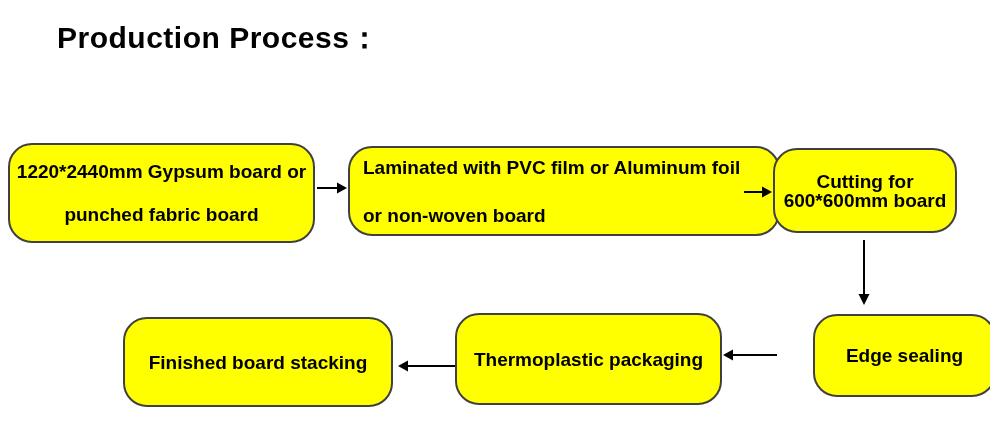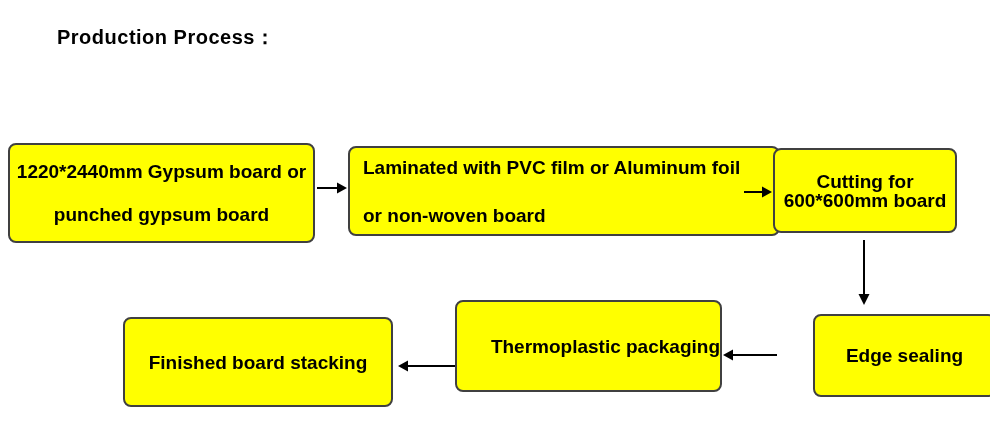--- a/index.html
+++ b/index.html
@@ -17,65 +17,64 @@
     height: 427px;
     background: var(--background);
     font-family: "Liberation Sans", sans-serif;
     color: var(--text);
     overflow: hidden;
   }
   .title {
     position: absolute;
     left: 57px;
     top: 18px;
-    font-size: 20px;
+    font-size: 30px;
     font-weight: bold;
     letter-spacing: 0.5px;
     color: var(--text);
     white-space: nowrap;
-    margin-top: 6px;
   }
   .box {
     position: absolute;
     background: var(--box-fill);
     border: 2px solid var(--box-border);
-    border-radius: 8px;
+    border-radius: 24px;
     display: flex;
     flex-direction: column;
     justify-content: center;
     align-items: center;
     font-weight: bold;
     font-size: 19px;
     line-height: 1;
     text-align: center;
   }
   .box .line { display: block; white-space: nowrap; }
   .box1 { left: 8px;   top: 143px; width: 307px; height: 100px; gap: 24px; }
   .box2 { left: 348px; top: 146px; width: 432px; height: 90px;  gap: 29px;
           align-items: flex-start; padding-left: 13px; text-align: left; }
   .box3 { left: 773px; top: 148px; width: 184px; height: 85px;  }
   .box4 { left: 777px; top: 314px; width: 183px; height: 83px; margin-left: 36px; }
-  .box5 { left: 455px; top: 300px; width: 267px; height: 92px; align-items: flex-end; }
+  .box5 { left: 455px; top: 313px; width: 267px; height: 92px; }
   .box6 { left: 123px; top: 317px; width: 270px; height: 90px; }
   .arrow {
     position: absolute;
     color: var(--arrow);
     display: block;
   }
 </style>
 </head>
 <body>
 
 <div class="canvas">
 
   <div class="title">Production Process：</div>
 
   <div class="box box1">
     <span class="line">1220*2440mm Gypsum board or</span>
-    <span class="line">punched gypsum board</span>
+    <span class="line">punched fabric board</span>
   </div>
 
   <svg class="arrow" style="left:317px; top:181px;" width="30" height="14" viewBox="0 0 30 14">
     <line x1="0" y1="7" x2="22" y2="7" stroke="currentColor" stroke-width="2"></line>
     <polygon points="20,1.5 30,7 20,12.5" fill="currentColor"></polygon>
   </svg>
 
   <div class="box box2">
     <span class="line">Laminated with PVC film or Aluminum foil</span>
     <span class="line">or non-woven board</span>

